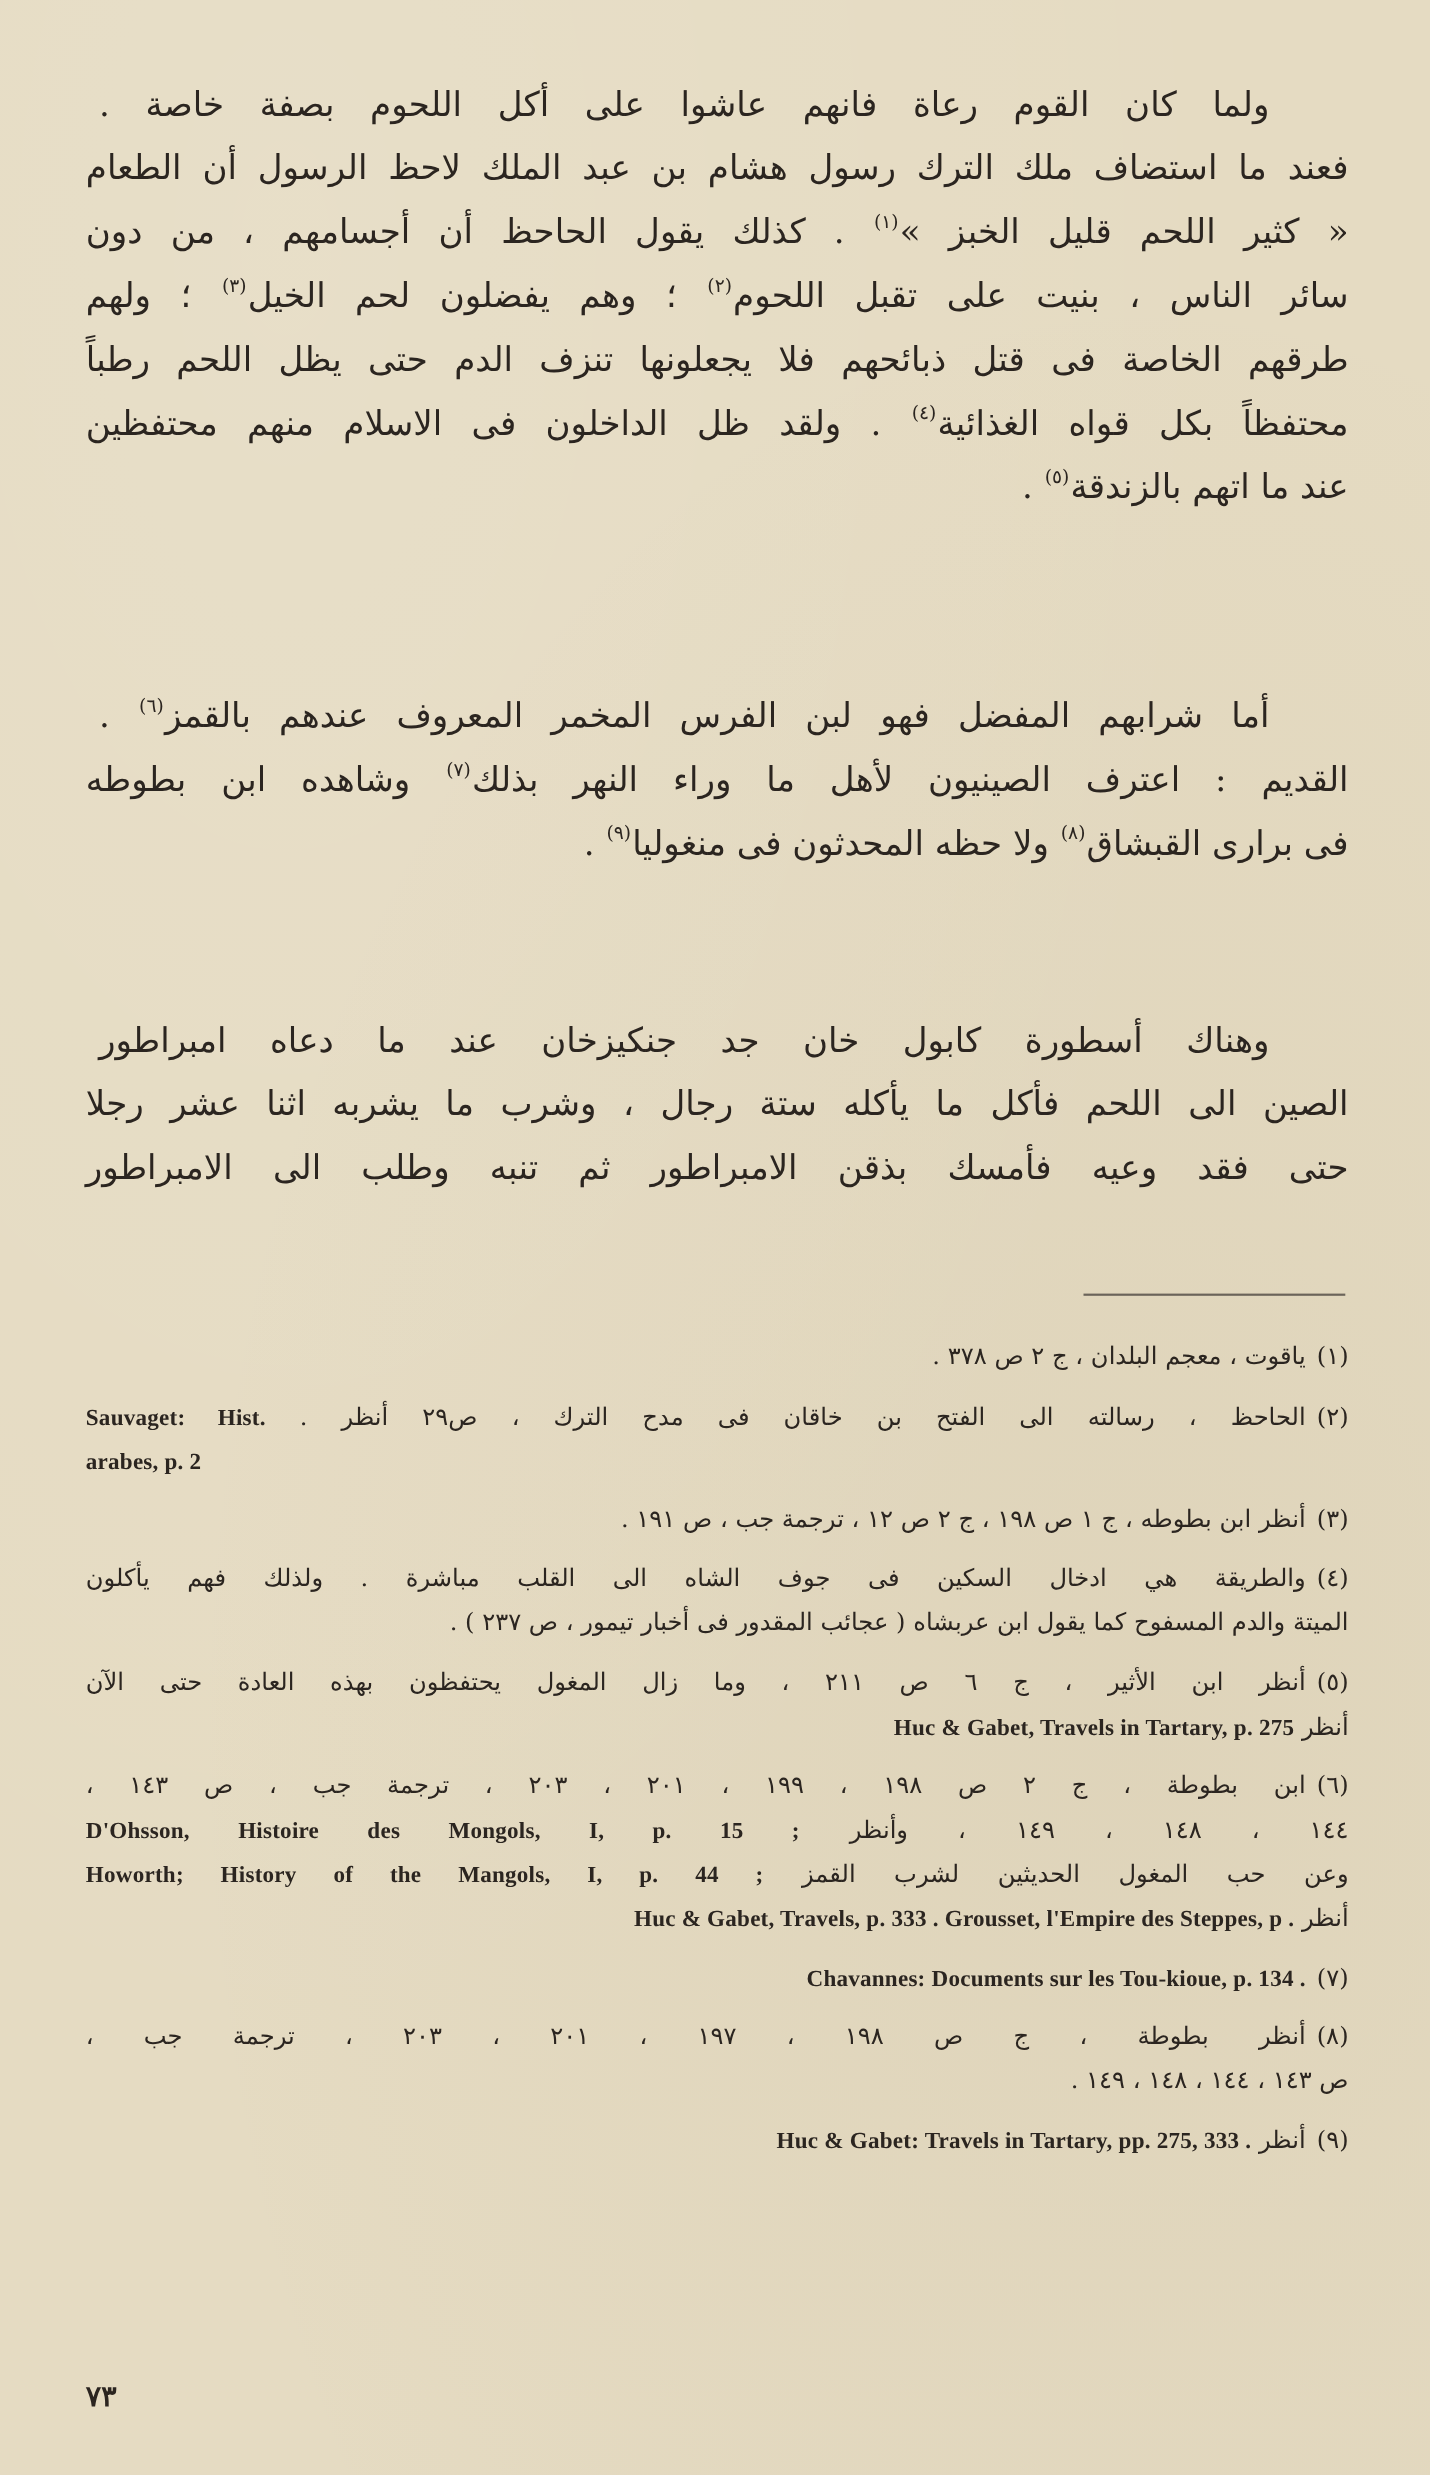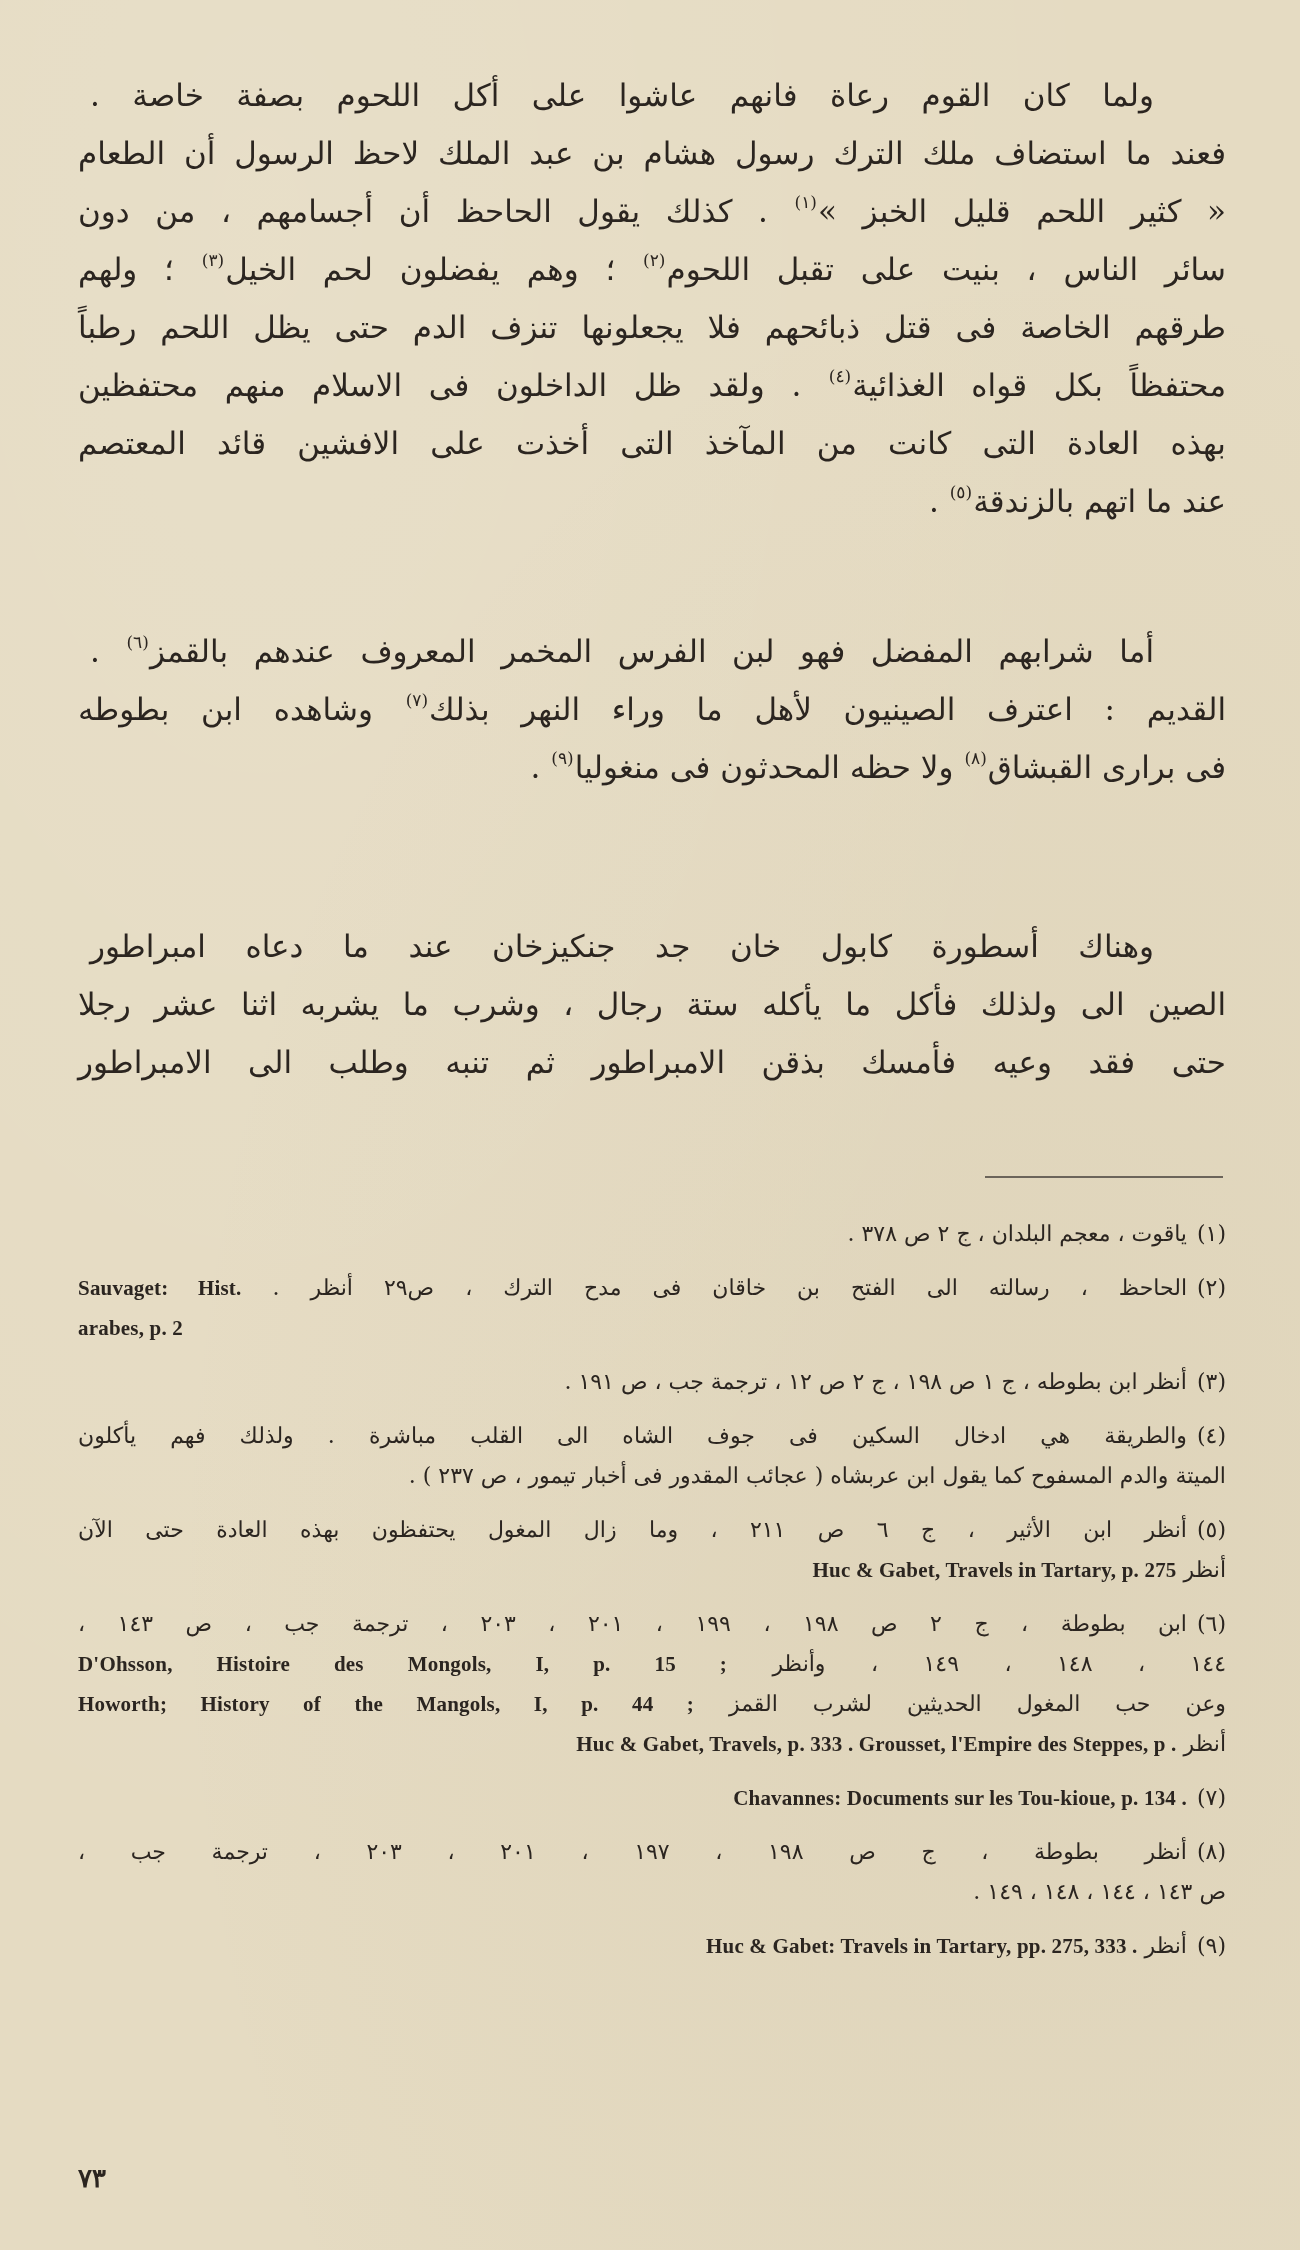--- a/index.html
+++ b/index.html
@@ -117,33 +117,32 @@
 
 <div class="page">
 
   <div class="body-block" id="block-1">
     <span class="line first"><span>ولما كان القوم رعاة فانهم عاشوا على أكل اللحوم بصفة خاصة .</span></span>
     <span class="line"><span>فعند ما استضاف ملك الترك رسول هشام بن عبد الملك لاحظ الرسول أن الطعام</span></span>
     <span class="line"><span>« كثير اللحم قليل الخبز »</span><sup class="fn">(١)</sup><span> . كذلك يقول الحاحظ أن أجسامهم ، من دون</span></span>
     <span class="line"><span>سائر الناس ، بنيت على تقبل اللحوم</span><sup class="fn">(٢)</sup><span> ؛ وهم يفضلون لحم الخيل</span><sup class="fn">(٣)</sup><span> ؛ ولهم</span></span>
     <span class="line"><span>طرقهم الخاصة فى قتل ذبائحهم فلا يجعلونها تنزف الدم حتى يظل اللحم رطباً</span></span>
     <span class="line"><span>محتفظاً بكل قواه الغذائية</span><sup class="fn">(٤)</sup><span> . ولقد ظل الداخلون فى الاسلام منهم محتفظين</span></span>
-    <span class="line"><span>بهذه العادة التى كانت من المآخذ التى أخذت على الافشين قائد المعتصم</span></span>
     <span class="line last"><span>عند ما اتهم بالزندقة</span><sup class="fn">(٥)</sup><span> .</span></span>
   </div>
 
   <div class="body-block" id="block-2">
     <span class="line first"><span>أما شرابهم المفضل فهو لبن الفرس المخمر المعروف عندهم بالقمز</span><sup class="fn">(٦)</sup><span> .</span></span>
     <span class="line"><span>القديم : اعترف الصينيون لأهل ما وراء النهر بذلك</span><sup class="fn">(٧)</sup><span> وشاهده ابن بطوطه</span></span>
     <span class="line last"><span>فى برارى القبشاق</span><sup class="fn">(٨)</sup><span> ولا حظه المحدثون فى منغوليا</span><sup class="fn">(٩)</sup><span> .</span></span>
   </div>
 
   <div class="body-block" id="block-3">
     <span class="line first"><span>وهناك أسطورة كابول خان جد جنكيزخان عند ما دعاه امبراطور</span></span>
-    <span class="line"><span>الصين الى ولذلك فأكل ما يأكله ستة رجال ، وشرب ما يشربه اثنا عشر رجلا</span></span>
+    <span class="line"><span>الصين الى اللحم فأكل ما يأكله ستة رجال ، وشرب ما يشربه اثنا عشر رجلا</span></span>
     <span class="line"><span>حتى فقد وعيه فأمسك بذقن الامبراطور ثم تنبه وطلب الى الامبراطور</span></span>
   </div>
 
   <div class="fn-rule"></div>
 
   <div class="footnotes">
 
     <div class="fn-item">
       <span class="fn-line"><span class="fn-num">(١)</span><span>ياقوت ، معجم البلدان ، ج ٢ ص ٣٧٨ .</span></span>
     </div>

